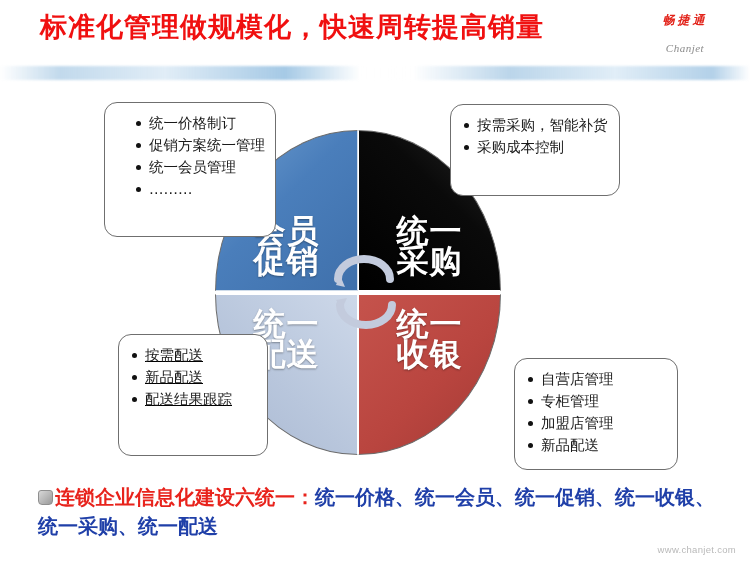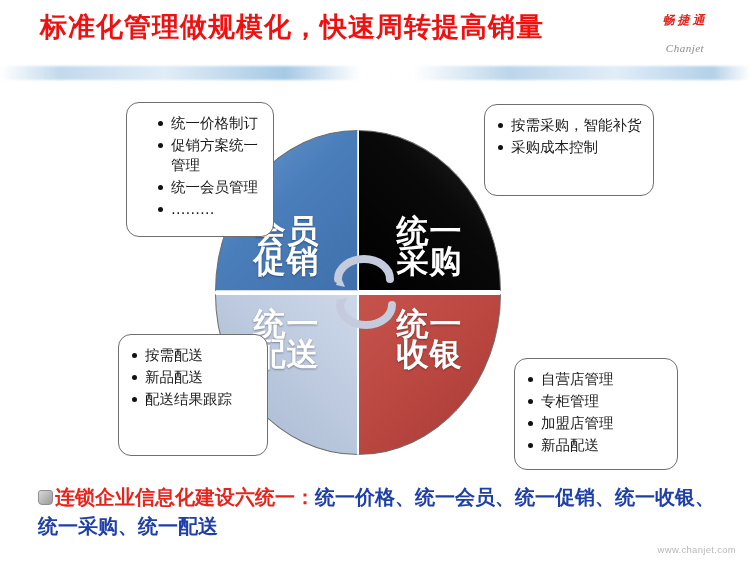--- a/index.html
+++ b/index.html
@@ -168,23 +168,23 @@
   .callout li::before {
     content: "";
     position: absolute;
     left: -13px;
     top: 8px;
     width: 5px;
     height: 5px;
     border-radius: 50%;
     background: #111;
   }
-  .box-tl { left: 126px; top: 102px;  width: 148px; height: 135px; padding-left: 28px; }
-  .box-tr { left: 484px; top: 104px;  width: 170px; height: 92px;  }
-  .box-bl { left: 118px; top: 334px;  width: 150px; height: 122px; }
+  .box-tl { left: 104px; top: 102px;  width: 172px; height: 135px; padding-left: 28px; }
+  .box-tr { left: 450px; top: 104px;  width: 170px; height: 92px;  }
+  .box-bl { left: 118px; top: 334px;  width: 150px; height: 122px; text-decoration: underline; }
   .box-br { left: 514px; top: 358px;  width: 164px; height: 112px; }
 
   
   .caption {
     position: absolute;
     left: 38px;
     top: 483px;
     width: 690px;
     font-size: 20px;
     font-weight: bold;

